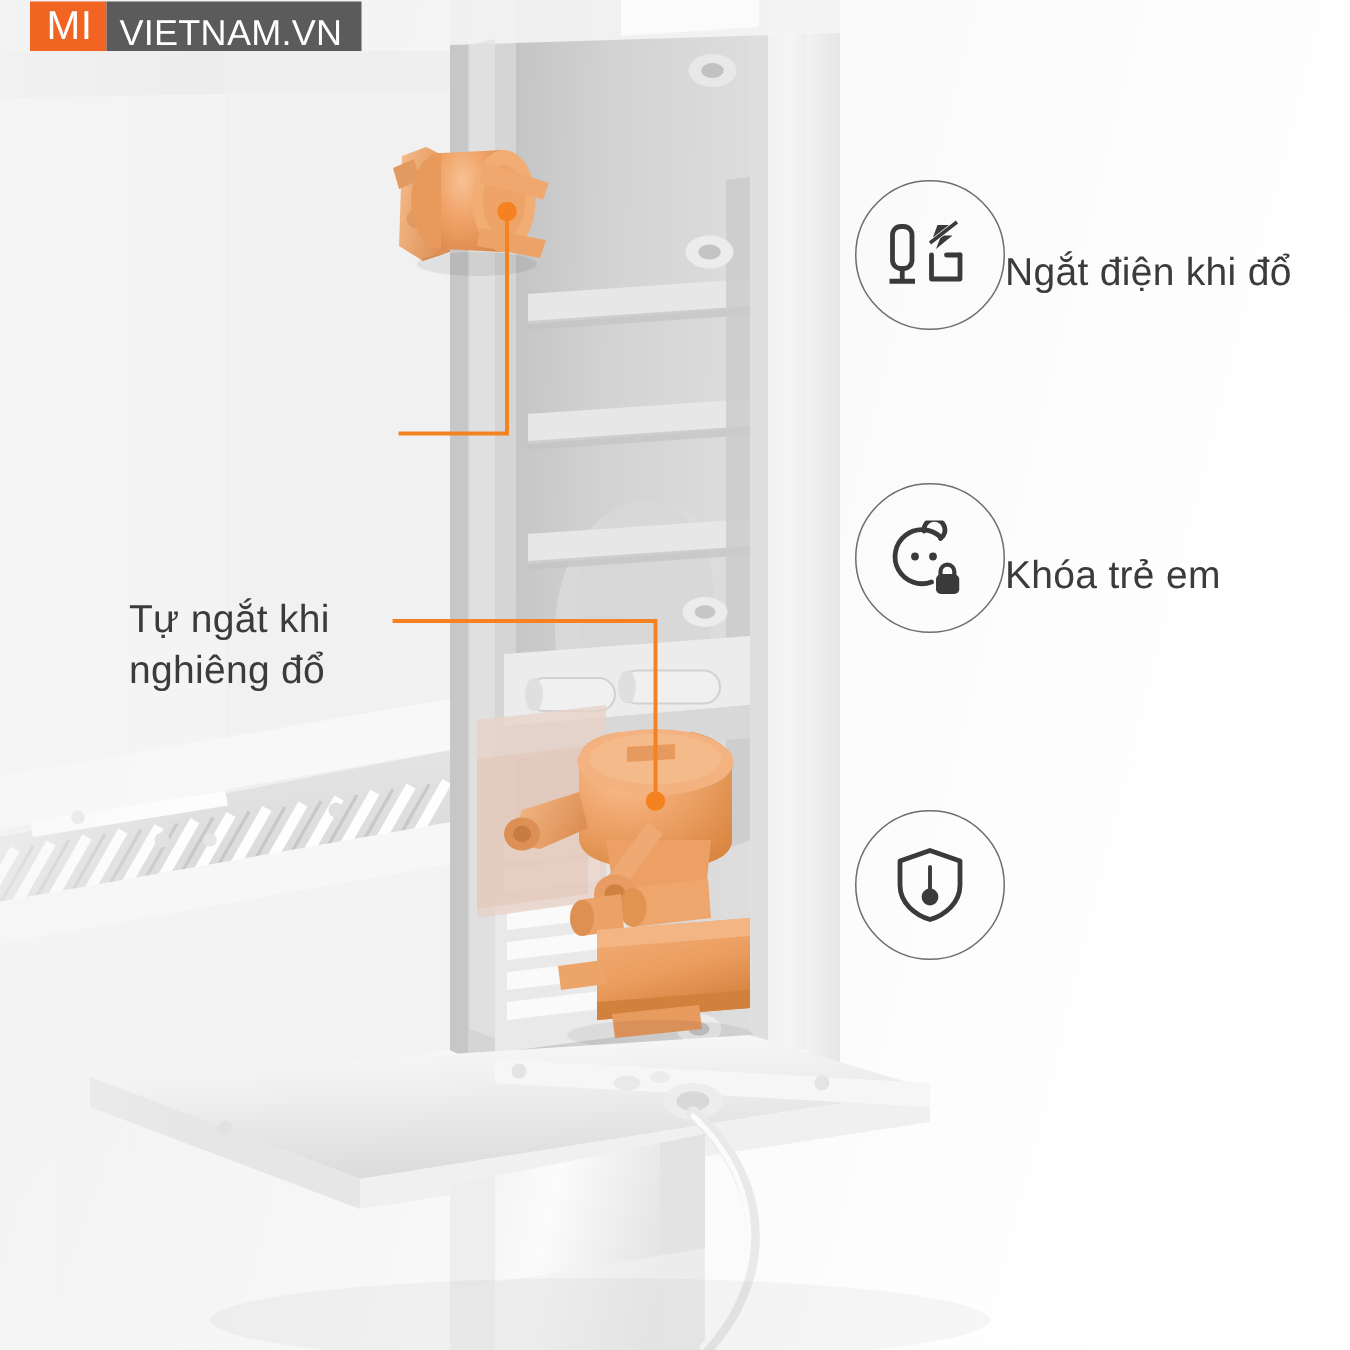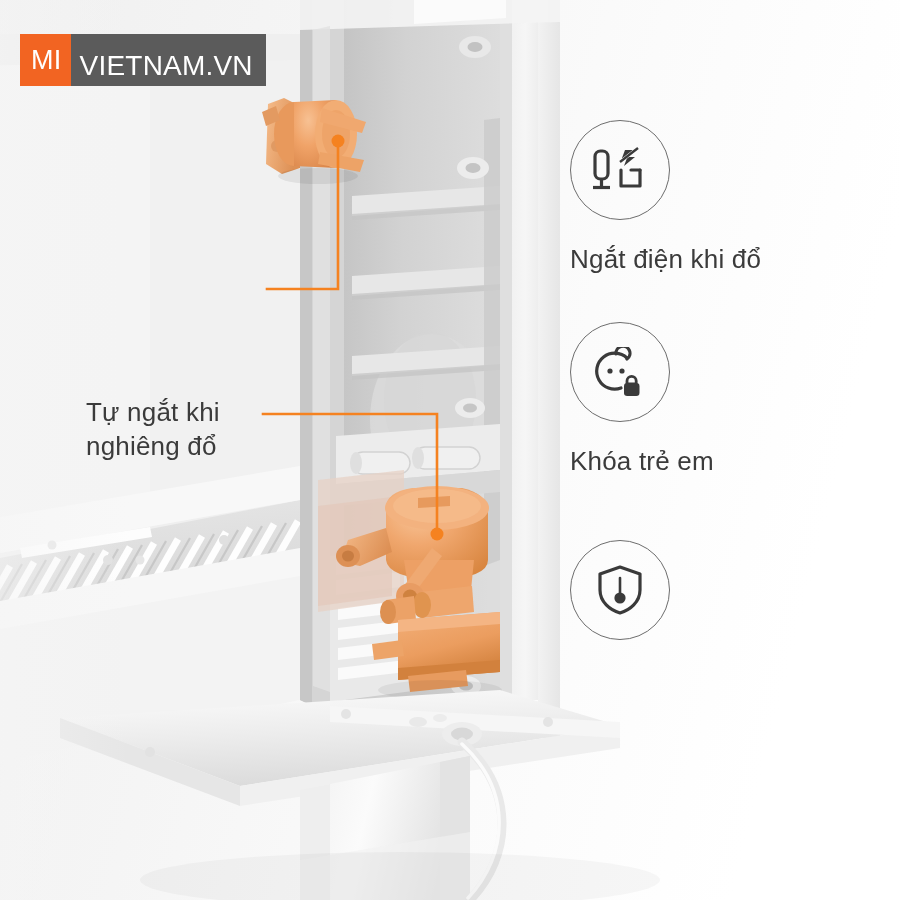--- a/index.html
+++ b/index.html
@@ -15,40 +15,40 @@
     overflow: hidden;
     background: linear-gradient(100deg, #f2f2f2 0%, #f6f6f6 28%, #fafafa 55%, #fdfdfd 78%, #ffffff 100%);
     font-family: "Liberation Sans", "DejaVu Sans", sans-serif;
     -webkit-font-smoothing: antialiased;
   }
 
   
   #logo {
     position: absolute;
     left: 20px;
-    top: 34px;
-    height: 52px;
+    top: 1px;
+    height: 33px;
     display: flex;
     align-items: stretch;
     z-index: 60;
   }
   #logo .logo-mi {
     background: #f26422;
     color: #ffffff;
     font-size: 27px;
     font-weight: 400;
     letter-spacing: 0.3px;
     display: flex;
     align-items: center;
     padding: 0 9px 0 11px;
   }
   #logo .logo-rest {
     background: #5b5b5b;
     color: #ffffff;
-    font-size: 28px;
+    font-size: 24px;
     font-weight: 400;
     letter-spacing: 0.2px;
     display: flex;
     align-items: center;
     padding: 11px 13px 0 9px;
   }
 
   
   #product {
     position: absolute;
@@ -83,22 +83,22 @@
     position: absolute;
     z-index: 50;
     left: 570px;
     top: 120px;
     width: 330px;
   }
   .feature {
     position: absolute;
     width: 330px;
     display: flex;
-    flex-direction: column;
-    align-items: flex-start;
+    flex-direction: row;
+    align-items: center;
   }
   #feature-0 { top: 0px; }
   #feature-1 { top: 202px; }
   #feature-2 { top: 420px; }
 
   .feature-icon-ring {
     width: 98px;
     height: 98px;
     border-radius: 50%;
     border: 1.4px solid #6d6d6d;

